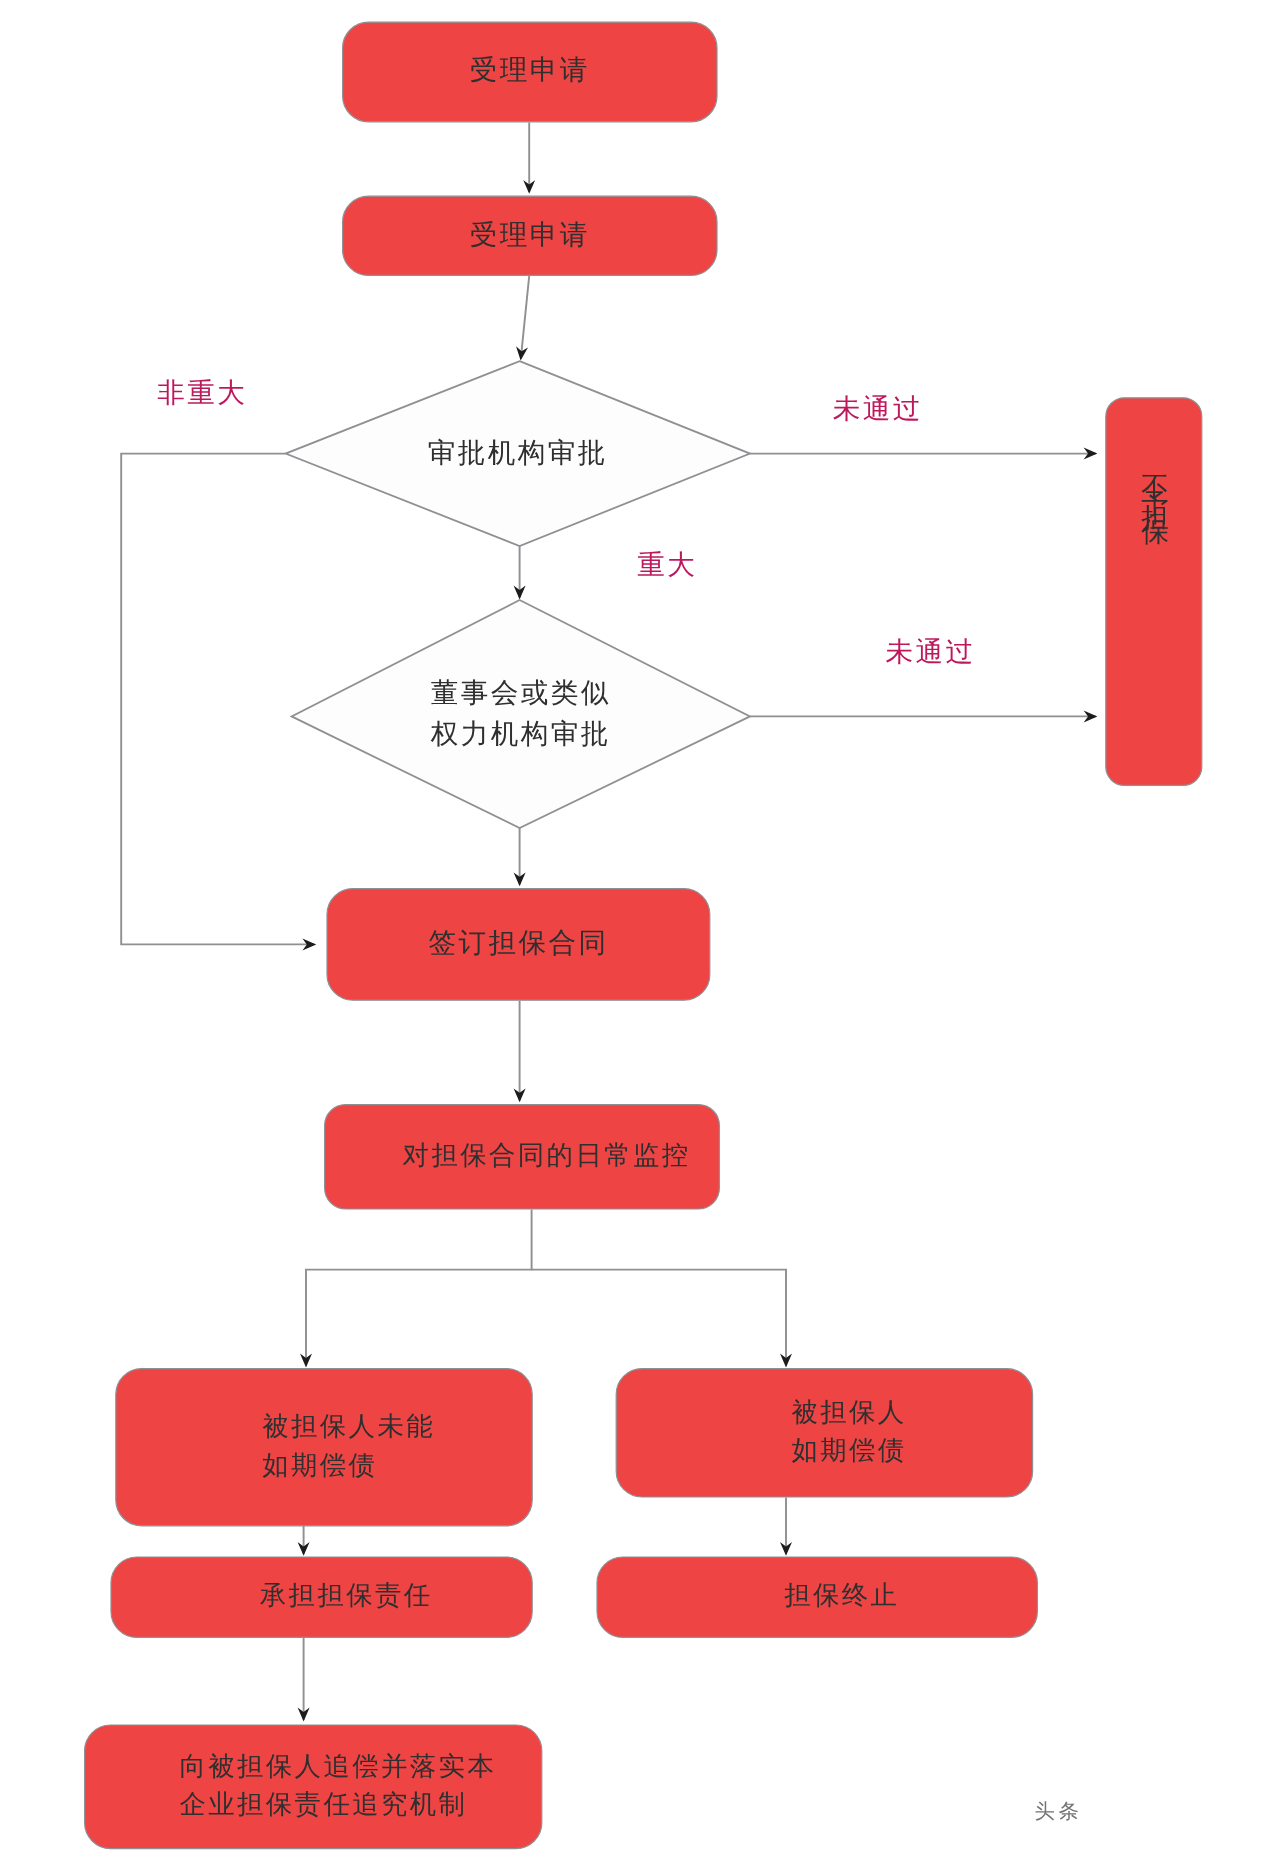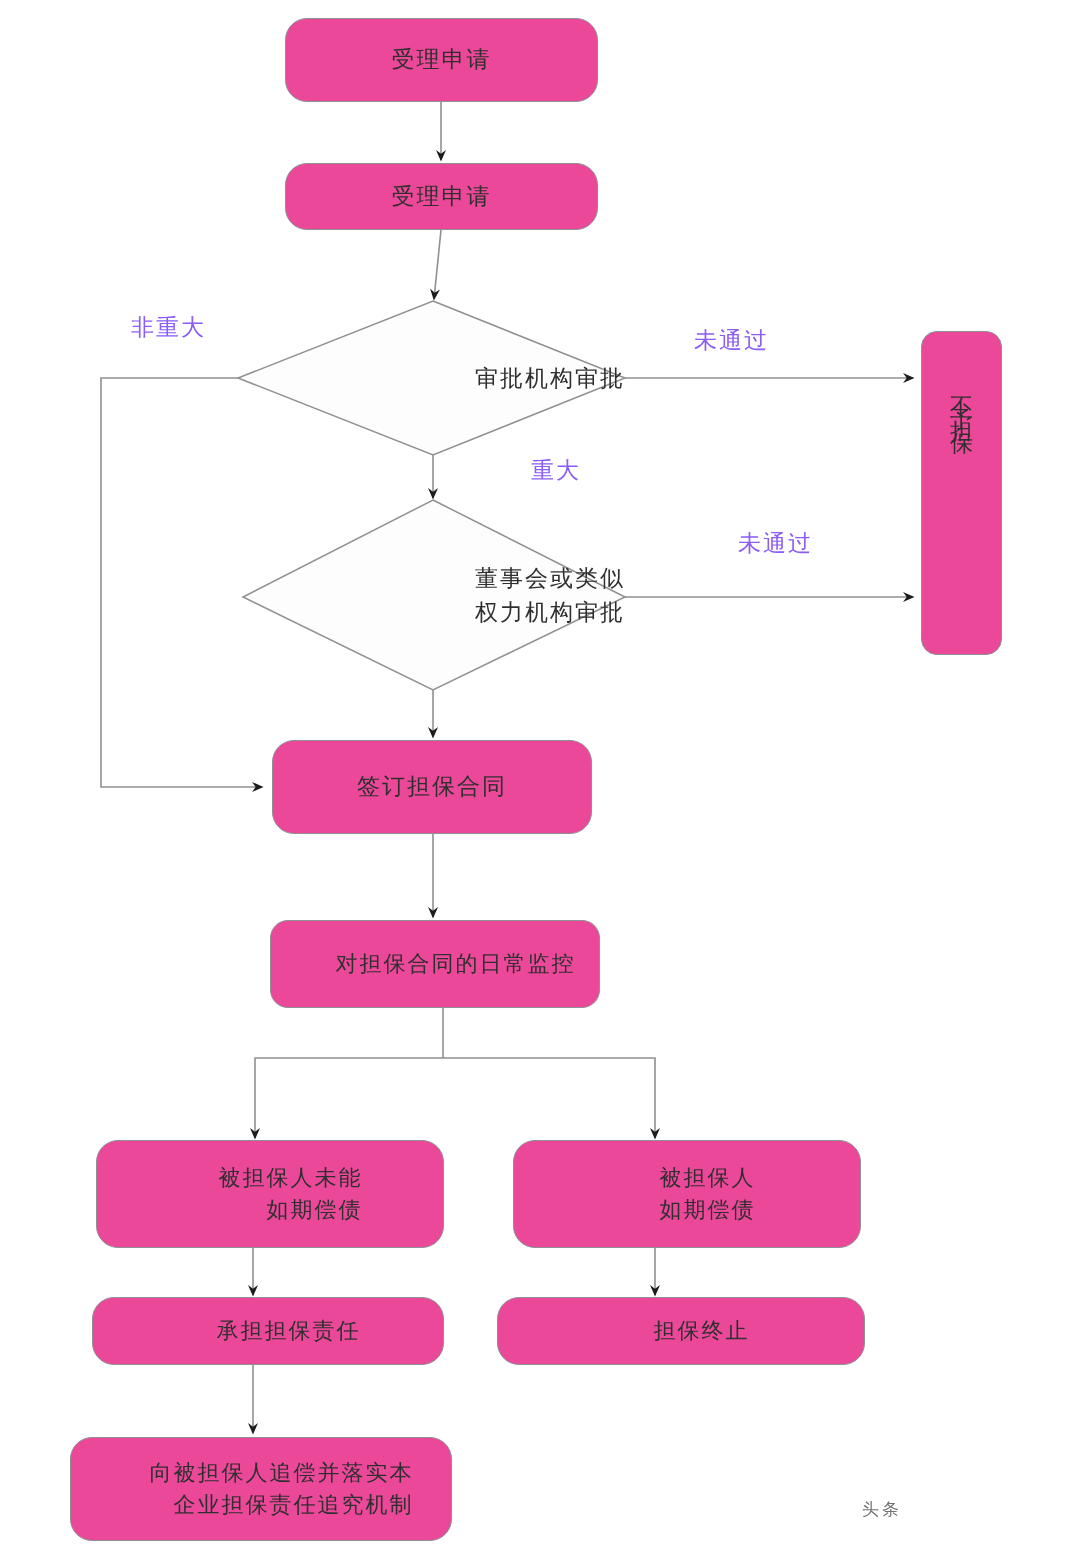--- a/index.html
+++ b/index.html
@@ -20,54 +20,54 @@
     left: 0; top: 0;
     width: 1068px;
     height: 1552px;
   }
   .node {
     position: absolute;
     box-sizing: border-box;
     display: flex;
     align-items: center;
     justify-content: center;
-    text-align: right;
-    background: #ec4899;
+    text-align: left;
+    background: #ef4444;
     border: 1.4px solid #8e9094;
     color: #2f2f2f;
     letter-spacing: 2px;
     line-height: 1.45;
     white-space: pre-line;
   }
   .node.rounded { border-radius: 22px; }
   .node.rounded-sm { border-radius: 18px; }
   .node.rounded-tall { border-radius: 16px; }
   .node-text {
     display: block;
     white-space: pre-line;
   }
   .diamond-wrap {
     position: absolute;
     display: flex;
     align-items: center;
-    justify-content: flex-end;
+    justify-content: center;
   }
   .diamond-label {
     position: relative;
     z-index: 3;
     text-align: center;
     letter-spacing: 2px;
     line-height: 1.5;
     color: #2f2f2f;
     white-space: pre-line;
     pointer-events: none;
   }
   .edge-label {
     position: absolute;
-    color: #8b5cf6;
+    color: #be185d;
     letter-spacing: 2px;
     white-space: nowrap;
     text-align: right;
   }
   .vertical-text {
     writing-mode: vertical-rl;
     text-orientation: upright;
     letter-spacing: 12px;
     line-height: 1;
   }
@@ -146,21 +146,21 @@
 </div>
 
 <div class="node rounded f22" style="left:272px; top:740px; width:320px; height:94px;">
   <span class="node-text">签订担保合同</span>
 </div>
 
 <div class="node rounded-sm f21" style="left:270px; top:920px; width:330px; height:88px;">
   <span class="node-text">对担保合同的日常监控</span>
 </div>
 
-<div class="node rounded f21" style="left:96px; top:1140px; width:348px; height:108px;">
+<div class="node rounded f21" style="left:96px; top:1140px; width:348px; height:132px;">
   <span class="node-text">被担保人未能
 如期偿债</span>
 </div>
 
 <div class="node rounded f21" style="left:497px; top:1140px; width:348px; height:108px;margin-left:16px;">
   <span class="node-text">被担保人
 如期偿债</span>
 </div>
 
 <div class="node rounded f21" style="left:92px; top:1297px; width:352px; height:68px;">

